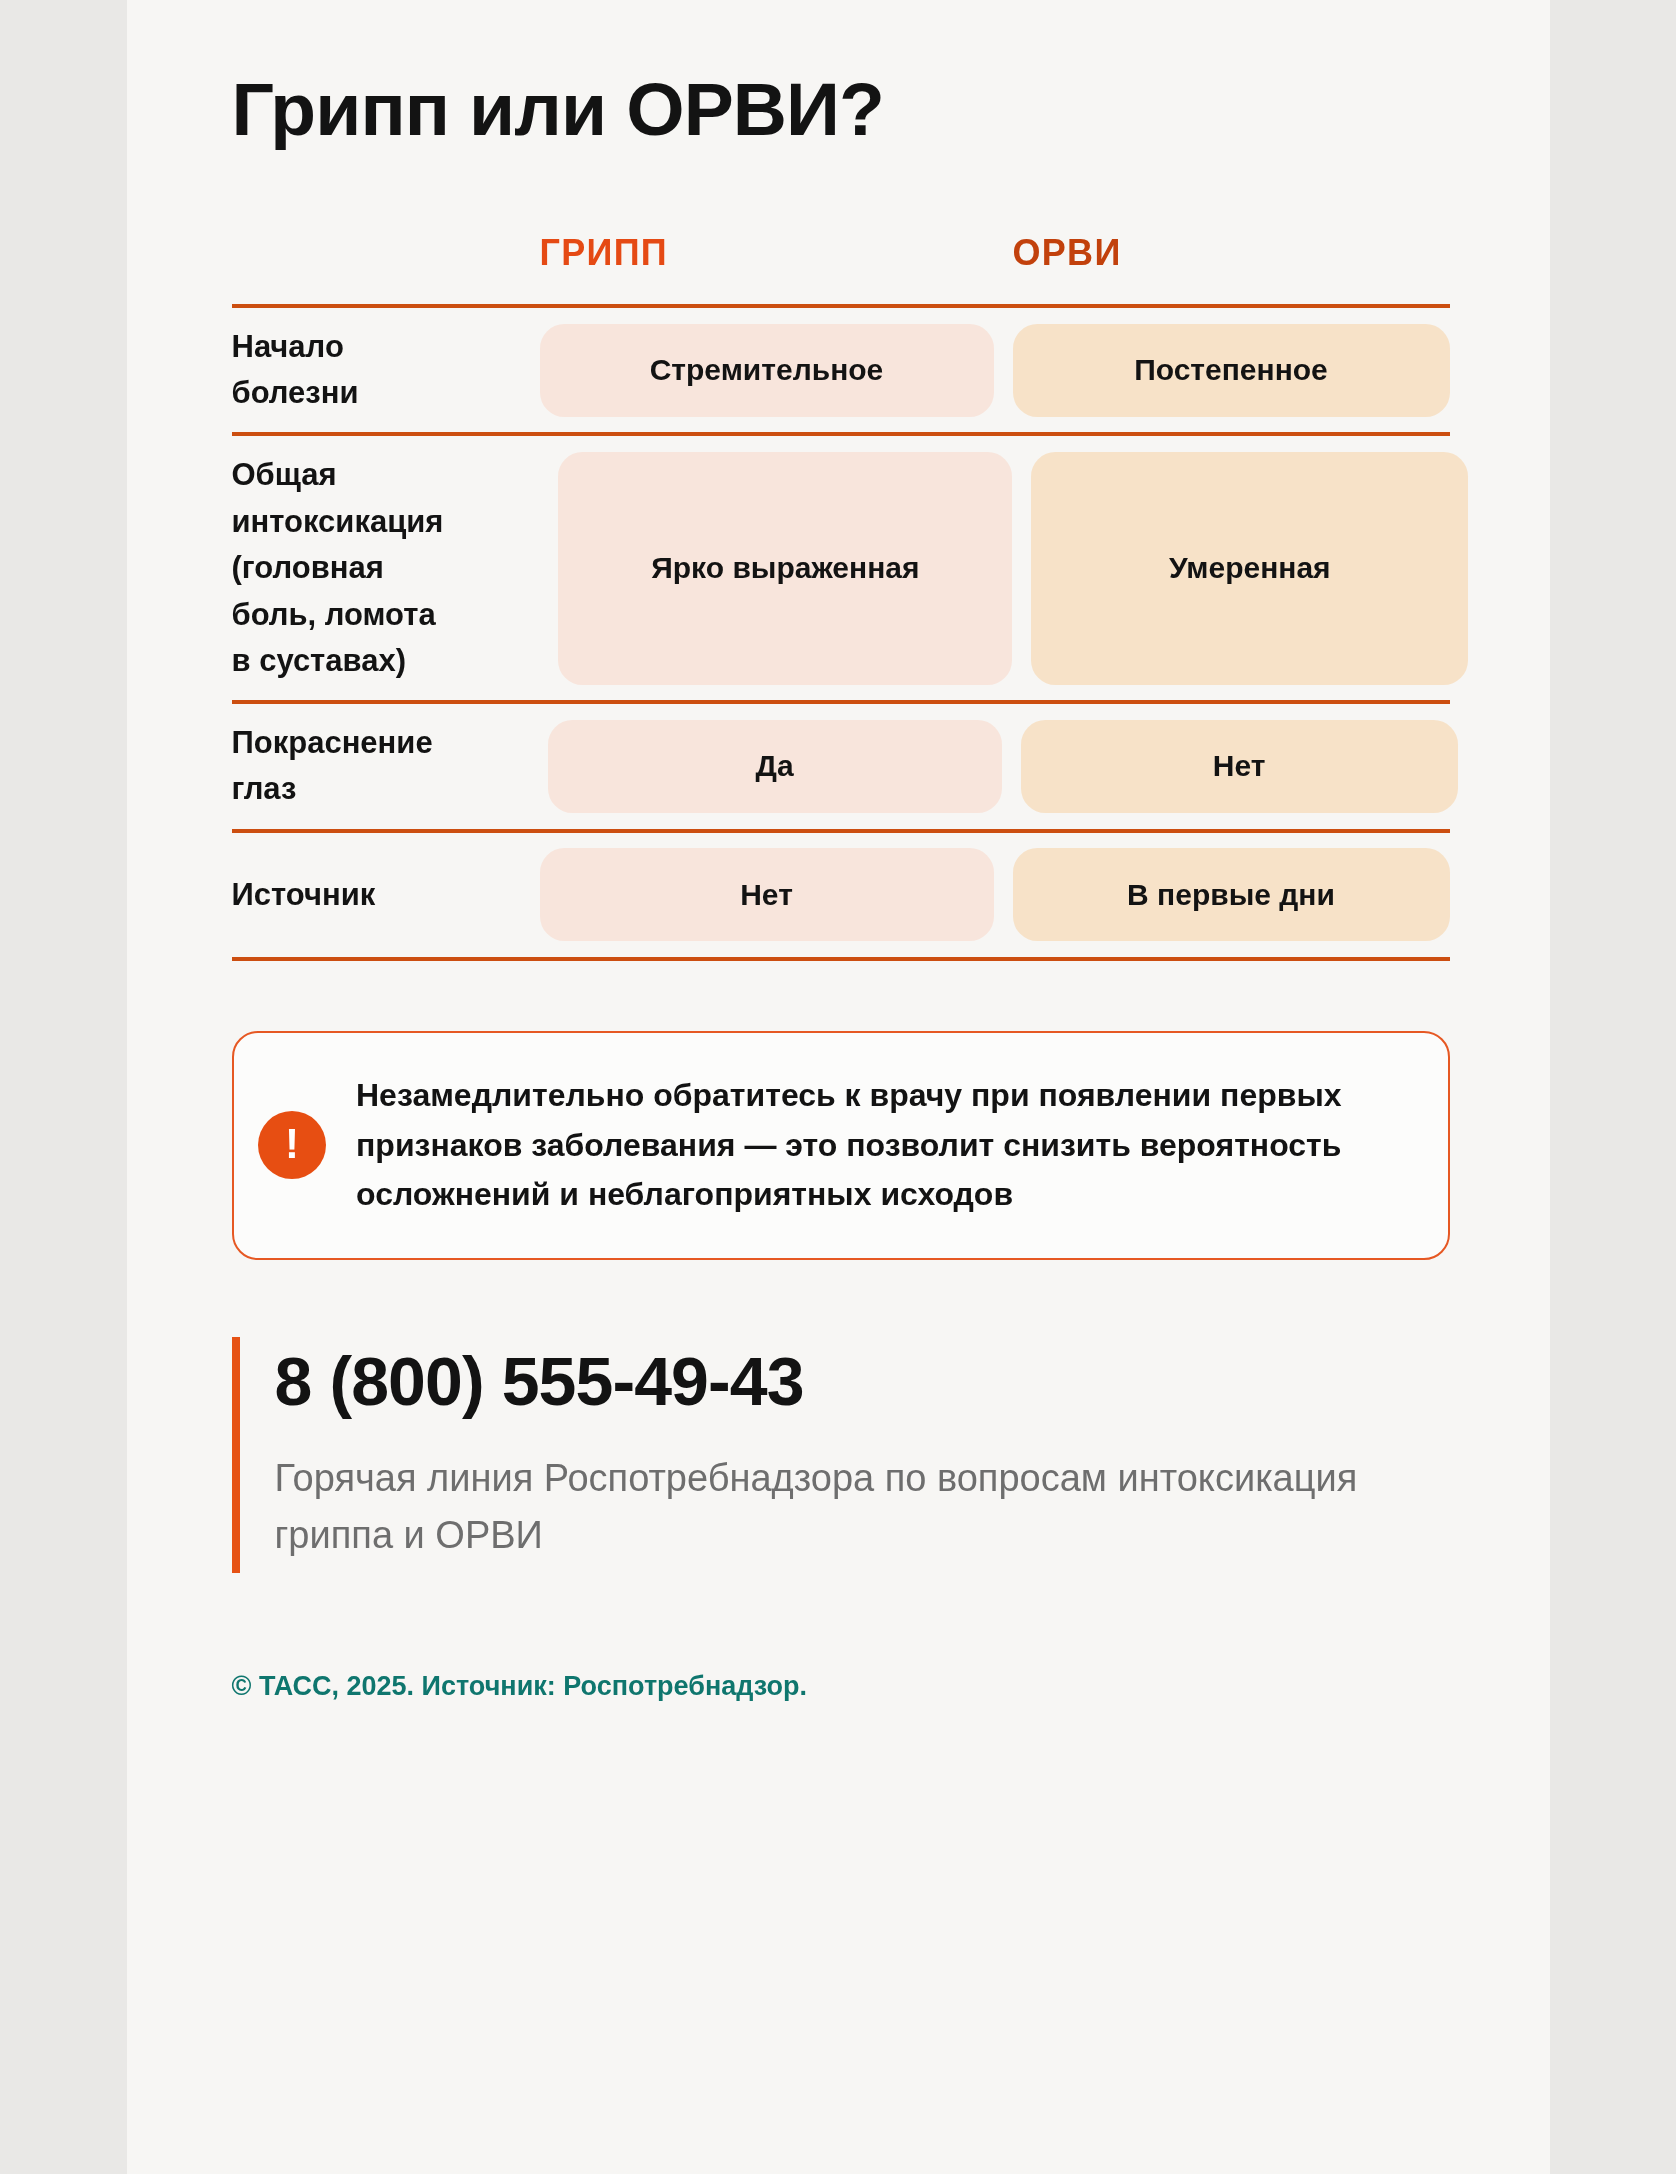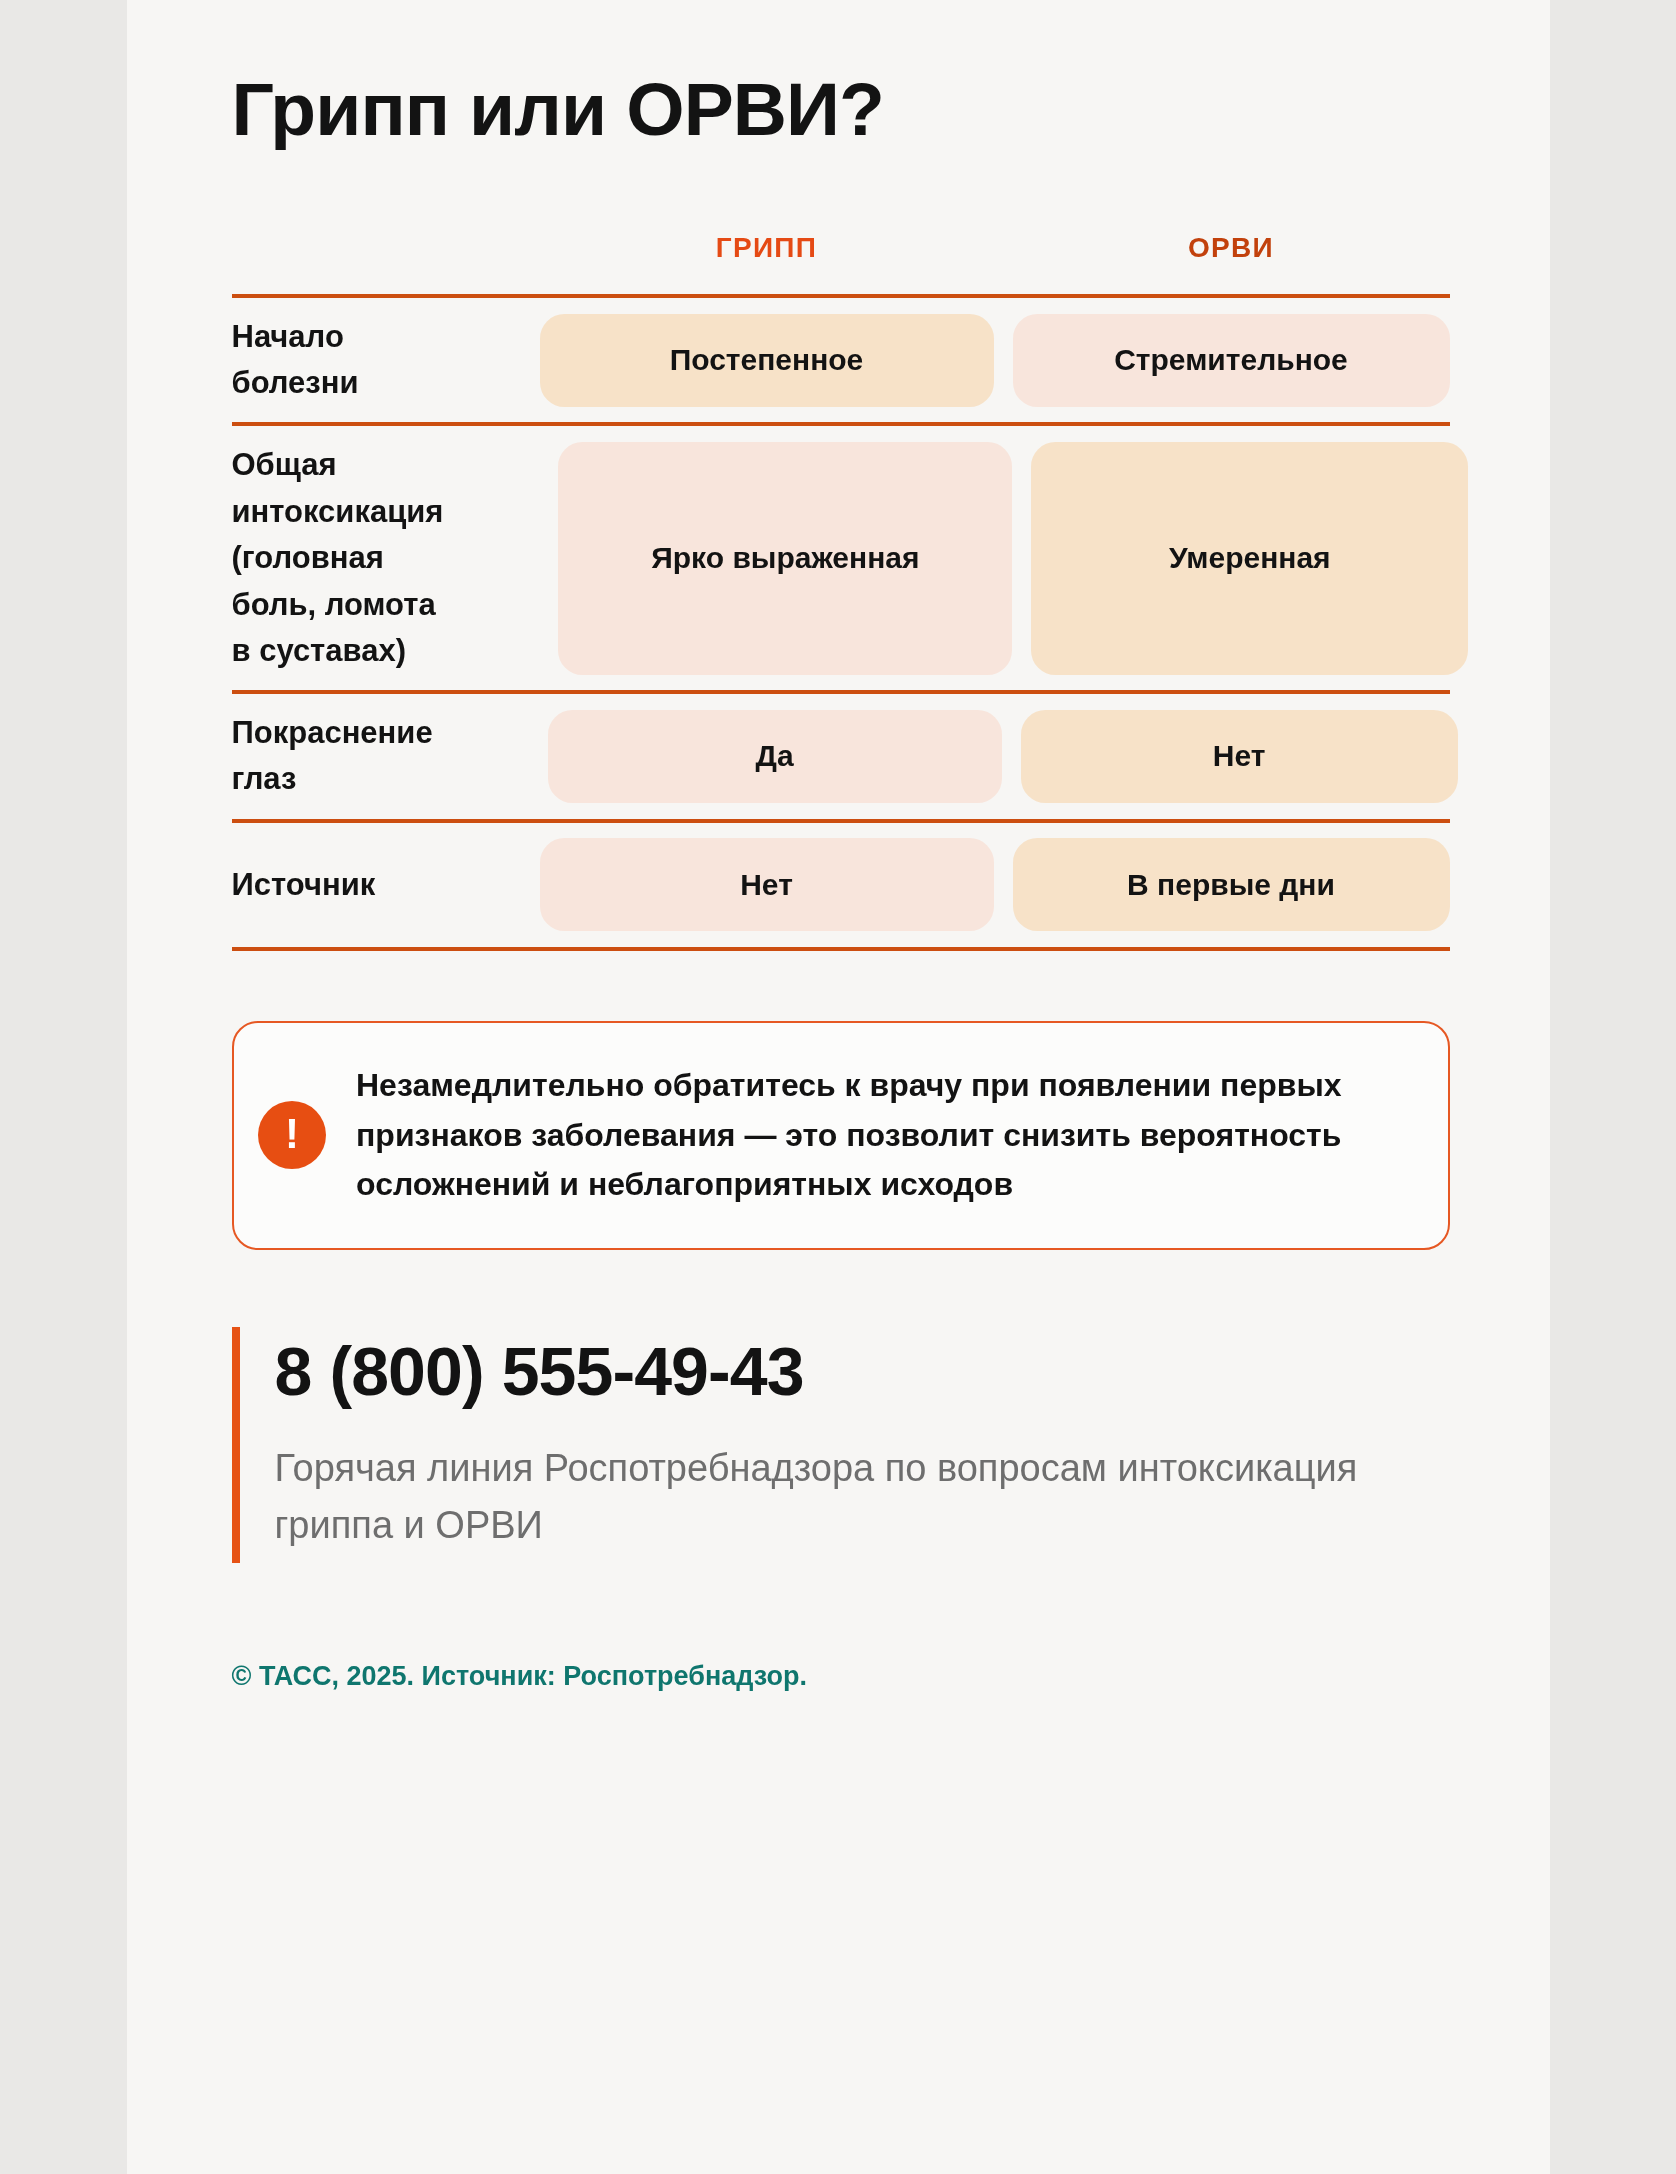--- a/index.html
+++ b/index.html
@@ -32,22 +32,22 @@
     column-gap: 19px;
     align-items: stretch;
   }
 
   .cmp-head {
     margin-top: 80px;
     padding-bottom: 30px;
     border-bottom: 4.4px solid #cc4e10;
   }
   .col-head {
-    text-align: center;
-    font-size: 28px;
+    text-align: left;
+    font-size: 36px;
     font-weight: 700;
     letter-spacing: 1.3px;
     align-self: center;
   }
   .col-head.flu  { grid-column: 2; color: #e54a14; }
   .col-head.orvi { grid-column: 3; color: #c2410c; }
 
   .cmp-row {
     border-bottom: 4.4px solid #cc4e10;
     padding: 15.7px 0;
@@ -158,22 +158,22 @@
 
   <h1 class="page-title">Грипп или ОРВИ?</h1>
 
   <div class="cmp-grid cmp-head">
     <div class="col-head flu">ГРИПП</div>
     <div class="col-head orvi">ОРВИ</div>
   </div>
 
   <div class="cmp-grid cmp-row row-h1">
     <div class="row-label">Начало болезни</div>
+    <div class="cell flu">Стремительное</div>
     <div class="cell orvi">Постепенное</div>
-    <div class="cell flu">Стремительное</div>
   </div>
 
   <div class="cmp-grid cmp-row row-h2">
     <div class="row-label">Общая интоксикация (головная боль, ломота в суставах)</div>
     <div class="cell flu">Ярко выраженная</div>
     <div class="cell orvi">Умеренная</div>
   </div>
 
 
   <div class="cmp-grid cmp-row row-h4">

